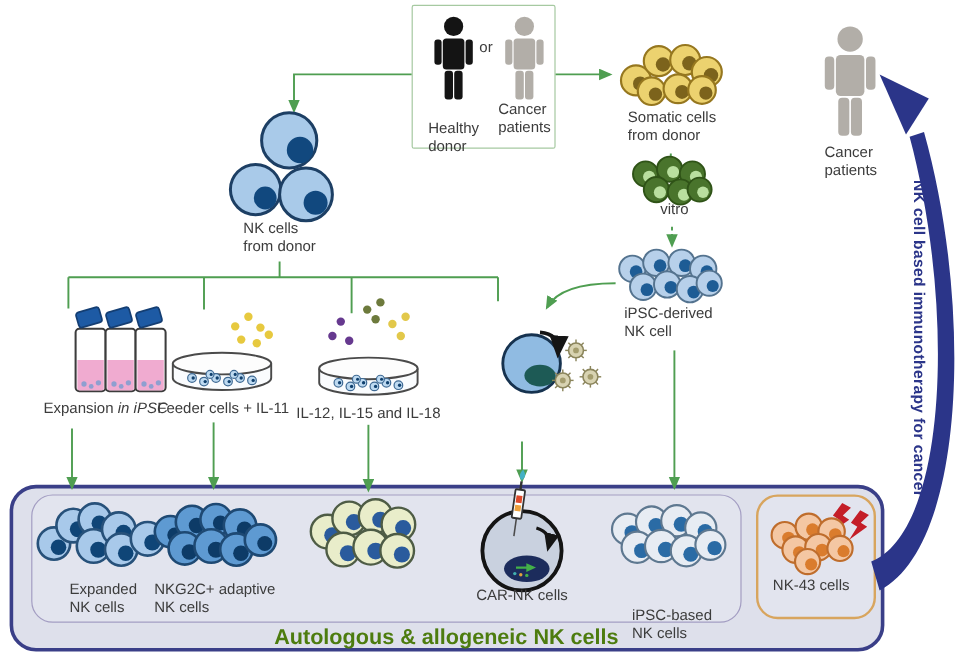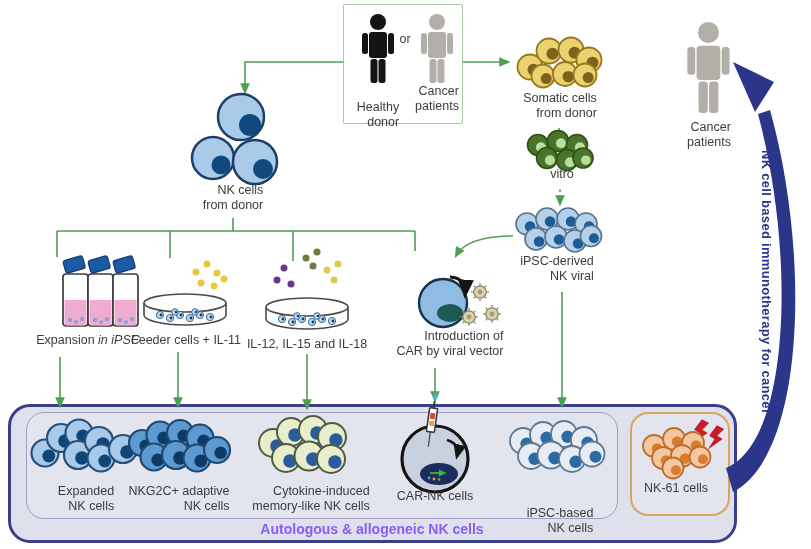--- a/index.html
+++ b/index.html
@@ -6,23 +6,23 @@
   #stage{position:relative;width:811px;height:549px;background:#ffffff;overflow:hidden;
          font-family:"Liberation Sans",sans-serif;}
   .box{position:absolute;box-sizing:border-box;}
   #donor-box{left:343px;top:4px;width:120px;height:120px;border:1.6px solid #a6c9a1;background:#ffffff;border-radius:2px;z-index:1;}
   #outer-panel{left:8px;top:404px;width:729px;height:139px;border:3px solid #3a3f88;background:#dee0eb;border-radius:22px;z-index:1;}
   #inner-panel{left:26px;top:412px;width:592px;height:107px;border:1.4px solid #a39dc2;background:#e2e4ee;border-radius:18px;z-index:1;}
   #nk92-panel{left:630px;top:412px;width:100px;height:104px;border:2px solid #d8a55e;background:#e2e4ee;border-radius:18px;z-index:1;}
   svg#art{position:absolute;left:0;top:0;z-index:2;}
   .gl{fill:none;stroke:#4f9e51;stroke-width:1.6px;}
   .gdash{stroke-dasharray:3,3;}
-  .lbl{position:absolute;z-index:3;transform:translateX(-50%);text-align:right;
+  .lbl{position:absolute;z-index:3;transform:translateX(-50%);text-align:left;
        font-size:12.5px;line-height:1.22;color:#3c3c3c;white-space:pre-line;}
-  .purple{color:#8b5cf6;font-weight:bold;font-size:14px;}
+  .purple{color:#4d7c0f;font-weight:bold;font-size:18px;}
   #side-caption{position:absolute;z-index:3;left:746px;top:132px;width:28px;height:300px;
        writing-mode:vertical-rl;text-orientation:mixed;font-weight:bold;font-size:13px;
        color:#2b3589;text-align:center;letter-spacing:.3px;}
 </style>
 </head>
 <body>
 
 <div id="stage">
 
   <div class="box" id="donor-box"></div>
@@ -339,36 +339,32 @@
   <div class="lbl" style="left:405px;top:32px">or</div>
   <div class="lbl" style="left:437px;top:84px">Cancer
 patients</div>
 
   <div class="lbl" style="left:233px;top:183px">NK cells
 from donor</div>
   <div class="lbl" style="left:560px;top:91px">Somatic cells
 from donor</div>
   <div class="lbl" style="left:562px;top:167px">vitro</div>
   <div class="lbl" style="left:557px;top:254px">iPSC-derived
-NK viral</div>
+NK cell</div>
 
   <div class="lbl" style="left:88px;top:333px"><span>Expansion </span><i>in iPSC</i></div>
   <div class="lbl" style="left:186px;top:333px">Feeder cells + IL-11</div>
   <div class="lbl" style="left:307px;top:337px">IL-12, IL-15 and IL-18</div>
-  <div class="lbl" style="left:450px;top:329px">Introduction of
-CAR by viral vector</div>
 
   <div class="lbl" style="left:86px;top:484px">Expanded
 NK cells</div>
   <div class="lbl" style="left:179px;top:484px">NKG2C+ adaptive
 NK cells</div>
-  <div class="lbl" style="left:311px;top:484px">Cytokine-induced
-memory-like NK cells</div>
   <div class="lbl" style="left:435px;top:489px">CAR-NK cells</div>
   <div class="lbl" style="left:560px;top:506px">iPSC-based
 NK cells</div>
-  <div class="lbl" style="left:676px;top:481px">NK-61 cells</div>
+  <div class="lbl" style="left:676px;top:481px">NK-43 cells</div>
 
   <div class="lbl purple" style="left:372px;top:521px">Autologous &amp; allogeneic NK cells</div>
   <div class="lbl" style="left:709px;top:120px">Cancer
 patients</div>
   <div id="side-caption">NK cell based immunotherapy for cancer</div>
 </div>
 
 </body></html>

